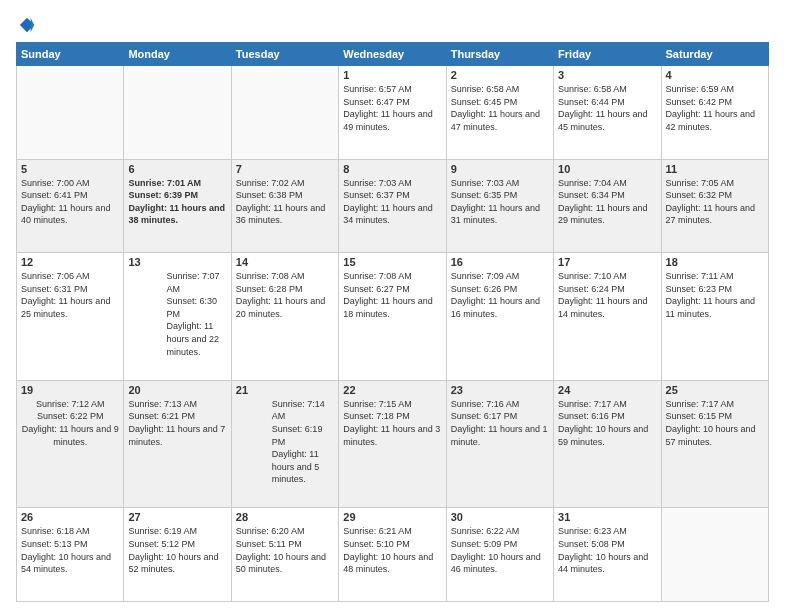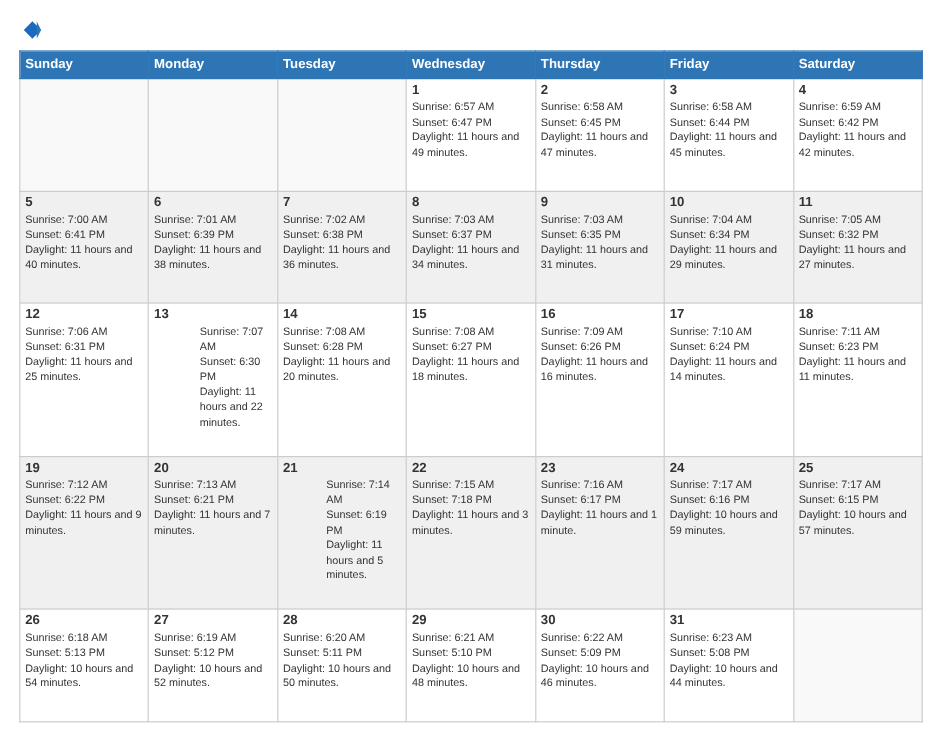--- a/index.html
+++ b/index.html
@@ -169,21 +169,21 @@
         </tr>
         <tr class="row-even">
           <td>
             <span class="day-num">5</span>
             <div class="day-info" style="white-space: pre-line;">Sunrise: 7:00 AM
 Sunset: 6:41 PM
 Daylight: 11 hours and 40 minutes.</div>
           </td>
           <td>
             <span class="day-num">6</span>
-            <div class="day-info" style="white-space: pre-line;">Sunrise: 7:01 AM
+            <div class="day-info" style="white-space: pre-line; font-weight: bold;">Sunrise: 7:01 AM
 Sunset: 6:39 PM
 Daylight: 11 hours and 38 minutes.</div>
           </td>
           <td>
             <span class="day-num">7</span>
             <div class="day-info" style="white-space: pre-line;">Sunrise: 7:02 AM
 Sunset: 6:38 PM
 Daylight: 11 hours and 36 minutes.</div>
           </td>
           <td>
@@ -251,21 +251,21 @@
           <td>
             <span class="day-num">18</span>
             <div class="day-info" style="white-space: pre-line;">Sunrise: 7:11 AM
 Sunset: 6:23 PM
 Daylight: 11 hours and 11 minutes.</div>
           </td>
         </tr>
         <tr class="row-even">
           <td>
             <span class="day-num">19</span>
-            <div class="day-info" style="white-space: pre-line;">Sunrise: 7:12 AM
+            <div class="day-info" style="white-space: pre-line; text-align: center;">Sunrise: 7:12 AM
 Sunset: 6:22 PM
 Daylight: 11 hours and 9 minutes.</div>
           </td>
           <td>
             <span class="day-num">20</span>
             <div class="day-info" style="white-space: pre-line;">Sunrise: 7:13 AM
 Sunset: 6:21 PM
 Daylight: 11 hours and 7 minutes.</div>
           </td>
           <td>

